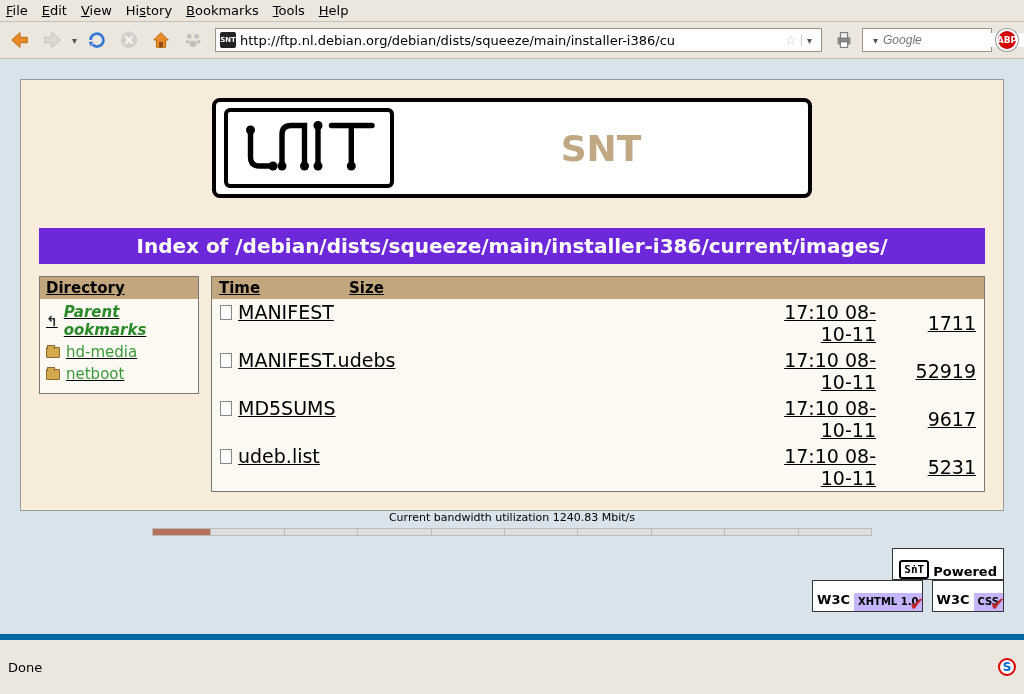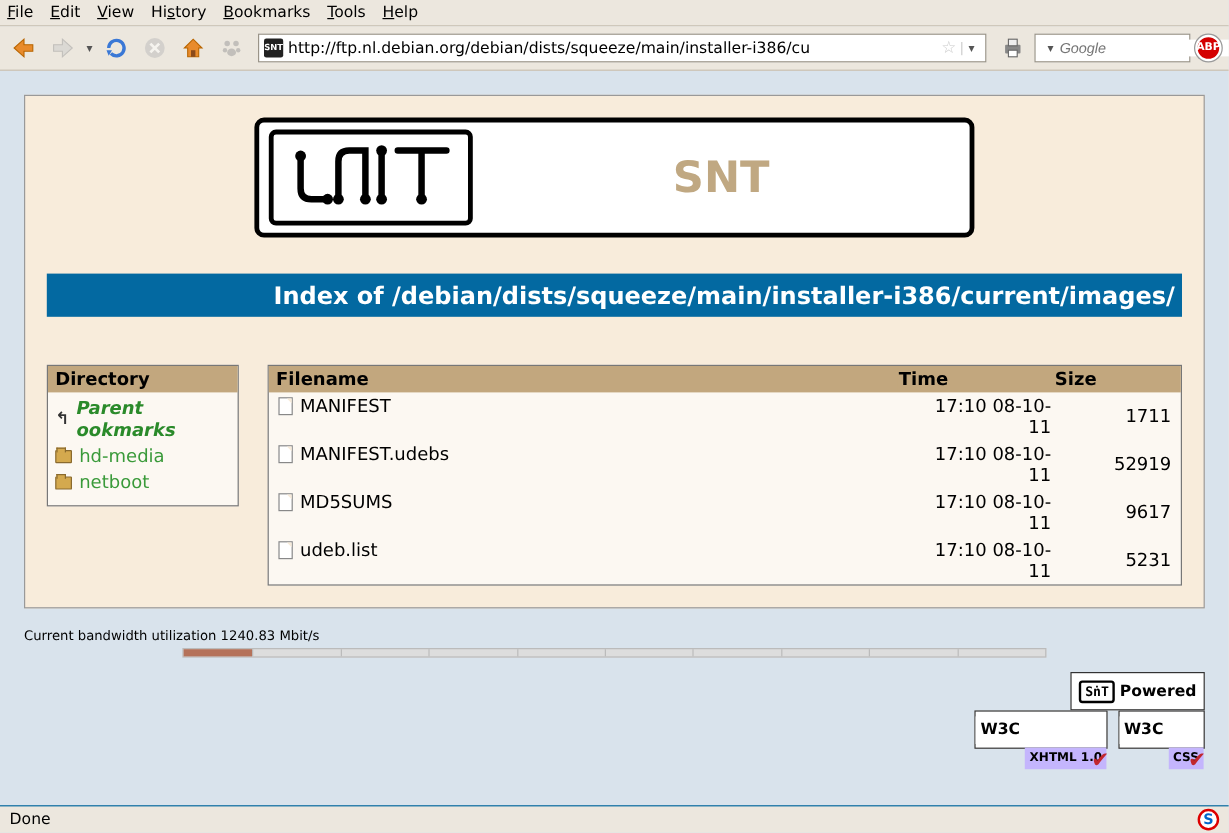--- a/index.html
+++ b/index.html
@@ -120,32 +120,33 @@
   position: relative;
   background: #fff;
 }
 .logo-box svg { width: 100%; height: 100%; }
 .header-title {
   flex: 1; text-align: center;
   font-size: 36px; font-weight: bold;
   color: #c0a882;
 }
 .index-bar {
-  background: #0369a1;
+  background: #6d28d9;
   color: #fff;
   font-size: 20px;
   font-weight: bold;
-  text-align: right;
+  text-align: center;
   padding: 6px;
-  margin-bottom: 40px;
+  margin-bottom: 12px;
 }
 .columns {
   display: flex;
-  gap: 24px;
+  gap: 12px;
   align-items: flex-start;
+  text-decoration: underline;
 }
 .panel {
   border: 1px solid #777;
   background: #fcf8f2;
 }
 .dir-panel { width: 160px; }
 .file-panel { flex: 1; }
 .panel-header {
   background: #c2a77e;
   font-weight: bold;
@@ -175,42 +176,42 @@
   content: "";
   position: absolute;
   top: -3px; left: 0;
   width: 6px; height: 3px;
   background: #d4a94e;
   border: 1px solid #8a6a2e;
   border-bottom: none;
 }
 .up-icon { font-size: 14px; color: #333; font-weight: bold; }
 .file-table { width: 100%; border-collapse: collapse; }
-.file-table td { padding: 2px 8px; font-size: 15px; }
+.file-table td { padding: 2px 8px; font-size: 19px; }
 .file-table td:first-child { display: flex; align-items: center; gap: 6px; }
 .file-table td:nth-child(2) { width: 130px; text-align: right; }
 .file-table td:nth-child(3) { width: 100px; text-align: right; }
 .file-icon {
   width: 12px; height: 15px;
   background: #fff;
   border: 1px solid #888;
   position: relative;
 }
 .file-icon::before {
   content: "";
   position: absolute;
   top: 0; right: 0;
   border-style: solid;
   border-width: 0 4px 4px 0;
   border-color: transparent #f8ecdb transparent transparent;
 }
 .bandwidth {
-  text-align: left;
+  text-align: center;
   font-size: 11px;
-  margin-top: 16px;
+  margin-top: 0;
 }
 .bw-bar {
   width: 720px; height: 8px;
   margin: 4px auto 0;
   background: #ddd;
   border: 1px solid #bbb;
   position: relative;
   display: flex;
 }
 .bw-bar .fill {
@@ -221,21 +222,21 @@
 .bw-bar .tick {
   border-left: 1px solid #bbb;
   flex: 1;
 }
 .badges {
   text-align: right;
   margin-top: 12px;
 }
 .badge {
   display: inline-flex;
-  align-items: center;
+  align-items: flex-end;
   border: 1px solid #333;
   background: #fff;
   height: 32px;
   margin-left: 4px;
   font-size: 13px;
   font-weight: bold;
 }
 .badge.powered { padding: 0 6px; gap: 4px; }
 .badge.w3c { padding: 0; }
 .badge .mini-logo {
@@ -257,22 +258,22 @@
 }
 .w3c-right .check {
   color: #c1272d; font-size: 18px;
   position: absolute; right: -2px; bottom: -2px;
 }
 
 .statusbar {
   position: absolute;
   bottom: 0; left: 0; right: 0;
   background: #ece7de;
-  border-top: 1px solid #0369a1;
-  padding: 2px 8px;
+  border-top: 6px solid #0369a1;
+  padding: 18px 8px;
   display: flex;
   justify-content: space-between;
   align-items: center;
   font-size: 13px;
 }
 .noscript {
   width: 18px; height: 18px;
   border: 2px solid #d00;
   border-radius: 50%;
   display: flex; align-items: center; justify-content: center;
@@ -400,21 +401,20 @@
               <span>hd-media</span>
             </div>
             <div class="dir-item">
               <span class="folder-icon"></span>
               <span>netboot</span>
             </div>
           </div>
       </div>
       <div class="panel file-panel">
         <div class="panel-header">
-          <div class="fh-name">Filename</div>
           <div class="fh-time">Time</div>
           <div class="fh-size">Size</div>
         </div>
         <table class="file-table">
             <tbody id="file-list">
               <tr>
                 <td>
                   <span class="file-icon"></span>
                   <span>MANIFEST</span>
                 </td>

